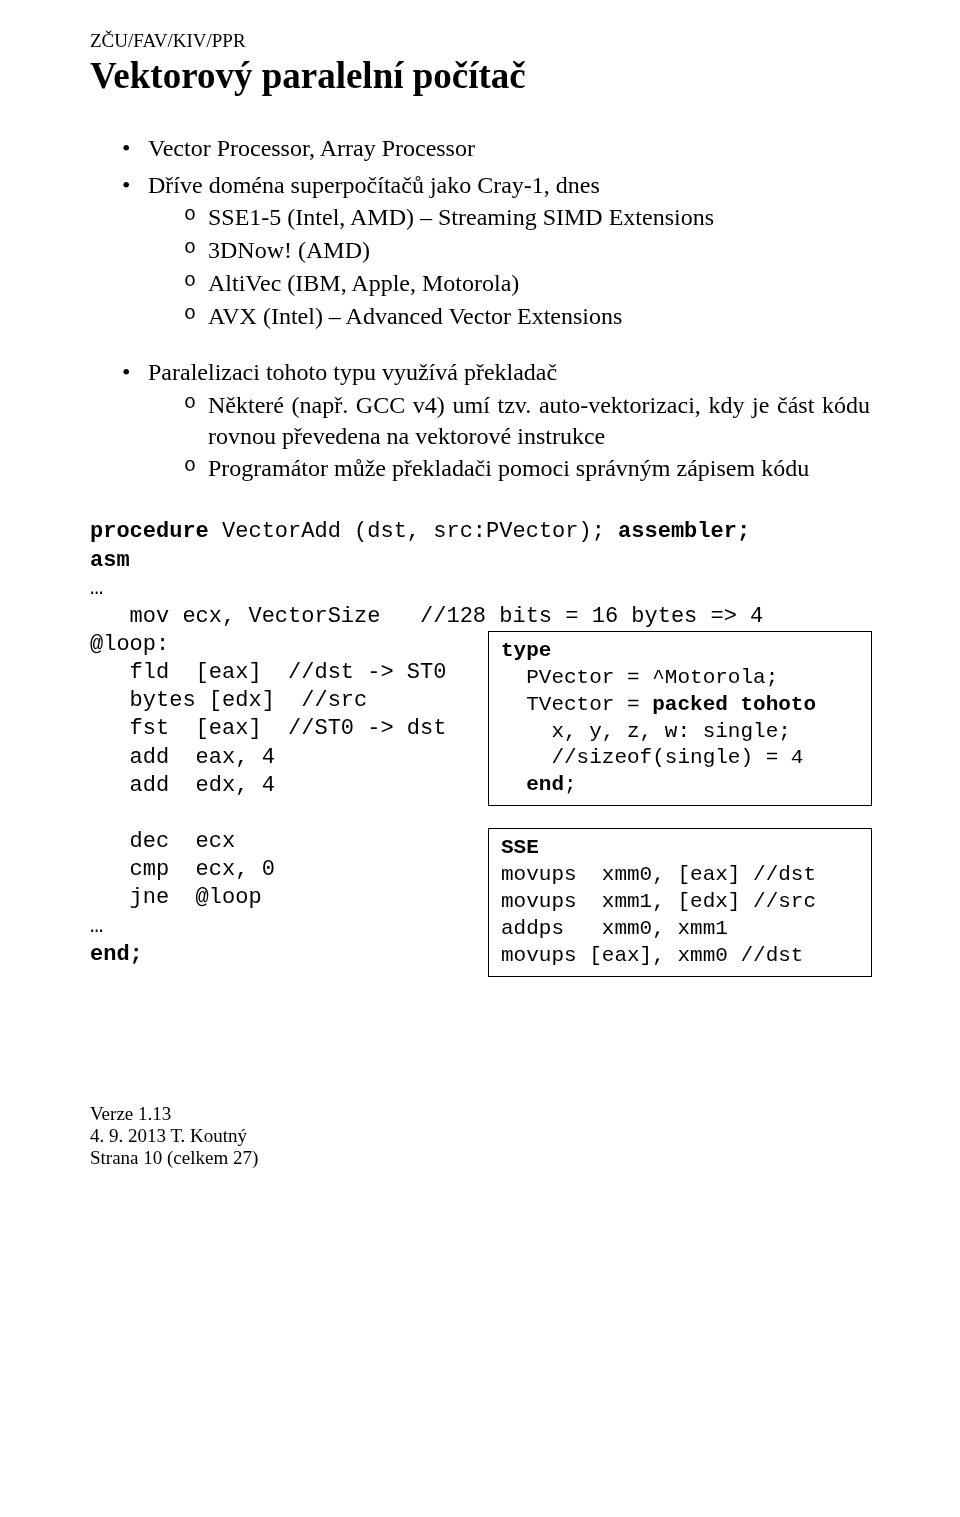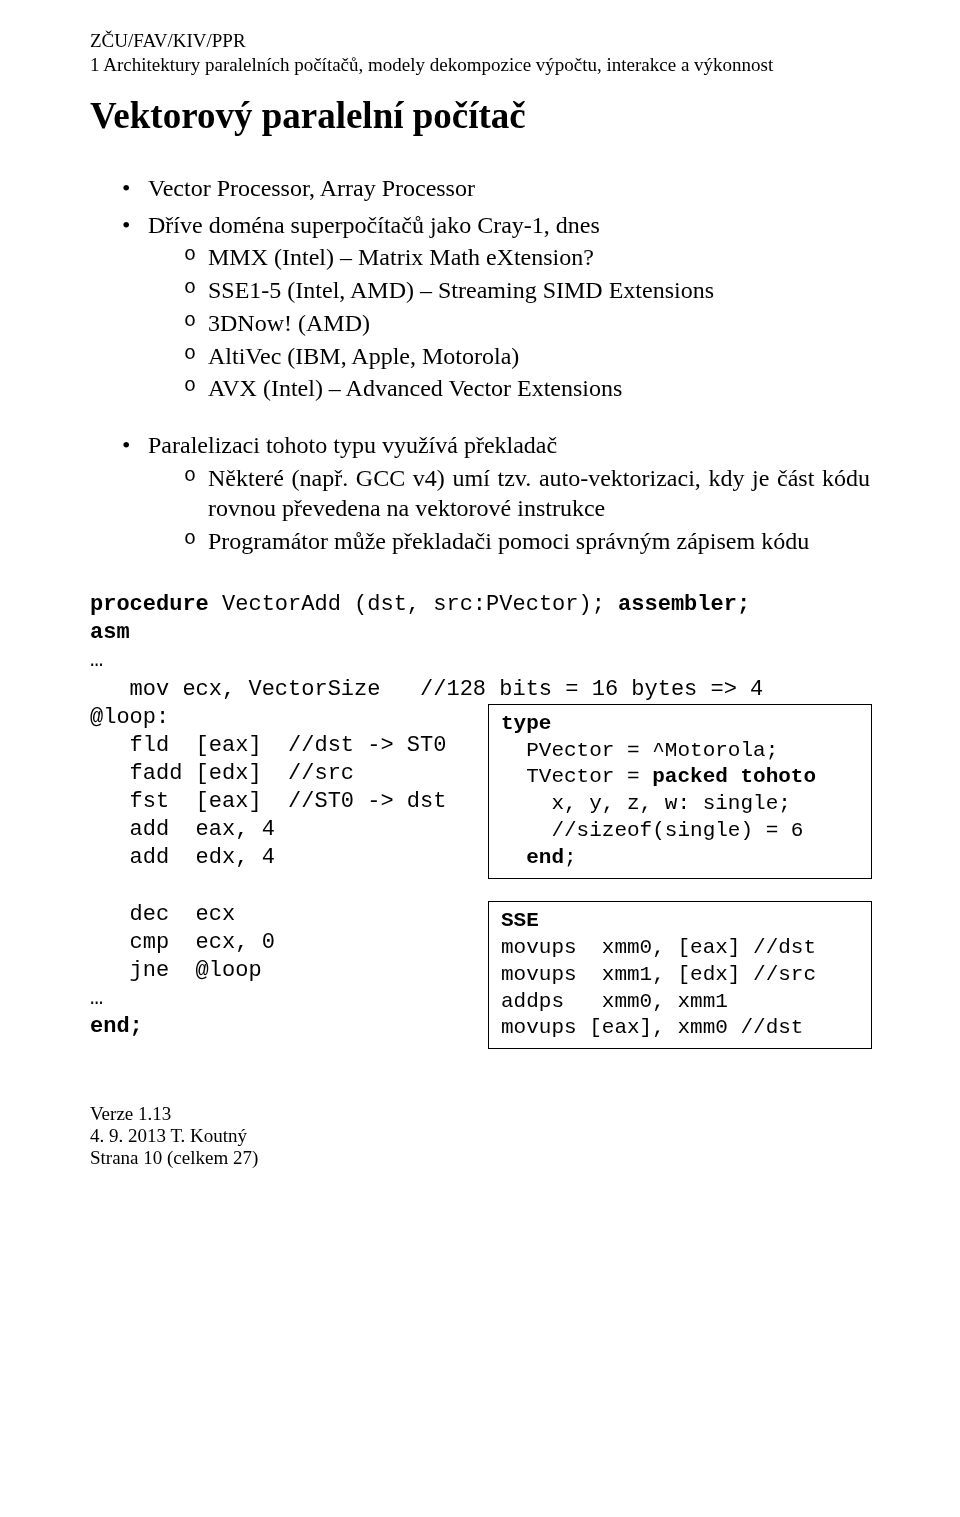--- a/index.html
+++ b/index.html
@@ -105,30 +105,28 @@
   }
   .justify { text-align: justify; }
   .spacer-top { height: 20px; }
 </style>
 </head>
 <body>
 
 <div class="page">
 
   <div class="hdr-line1">ZČU/FAV/KIV/PPR</div>
-  <div class="hdr-line2">1 Architektury paralelních počítačů, modely dekompozice výpočtu, interakce a výkonnost</div>
 
   <div class="title">Vektorový paralelní počítač</div>
 
   <ul class="top">
     <li>Vector Processor, Array Processor</li>
     <li>
       <span>Dříve doména superpočítačů jako Cray-1, dnes</span>
       <ul class="sub">
-        <li>MMX (Intel) – Matrix Math eXtension?</li>
         <li>SSE1-5 (Intel, AMD) – Streaming SIMD Extensions</li>
         <li>3DNow! (AMD)</li>
         <li>AltiVec (IBM, Apple, Motorola)</li>
         <li>AVX (Intel) – Advanced Vector Extensions</li>
       </ul>
     </li>
   </ul>
 
   <div class="spacer-top"></div>
 
@@ -142,34 +140,34 @@
     </li>
   </ul>
 
   <div class="code-area">
 <span class="kw">procedure</span><span> VectorAdd (dst, src:PVector); </span><span class="kw">assembler;</span>
 <span class="kw">asm</span>
 <span>…</span>
 <span>   mov ecx, VectorSize   //128 bits = 16 bytes =&gt; 4</span>
 <div class="loop-group"><span>@loop:</span>
 <span>   fld  [eax]  //dst -&gt; ST0</span>
-<span>   fadd [edx]  //src</span>
+<span>   bytes [edx]  //src</span>
 <span>   fst  [eax]  //ST0 -&gt; dst</span>
 <span>   add  eax, 4</span>
 <span>   add  edx, 4</span>
 <span></span>
 <span>   dec  ecx</span>
 <span>   cmp  ecx, 0</span>
 <span>   jne  @loop</span>
 <span>…</span>
 <span class="kw">end;</span><div class="boxes-col"><div class="box"><span class="kw">type</span>
 <span>  PVector = ^Motorola;</span>
 <span>  TVector = </span><span class="kw">packed tohoto</span>
 <span>    x, y, z, w: single;</span>
-<span>    //sizeof(single) = 6</span>
+<span>    //sizeof(single) = 4</span>
 <span class="kw">  end</span><span>;</span></div><div class="box"><span class="kw">SSE</span>
 <span>movups  xmm0, [eax] //dst</span>
 <span>movups  xmm1, [edx] //src</span>
 <span>addps   xmm0, xmm1</span>
 <span>movups [eax], xmm0 //dst</span></div></div></div></div>
 
   <div class="footer">
     <div>
       <div>Verze 1.13</div>
       <div>4. 9. 2013 T. Koutný</div>

